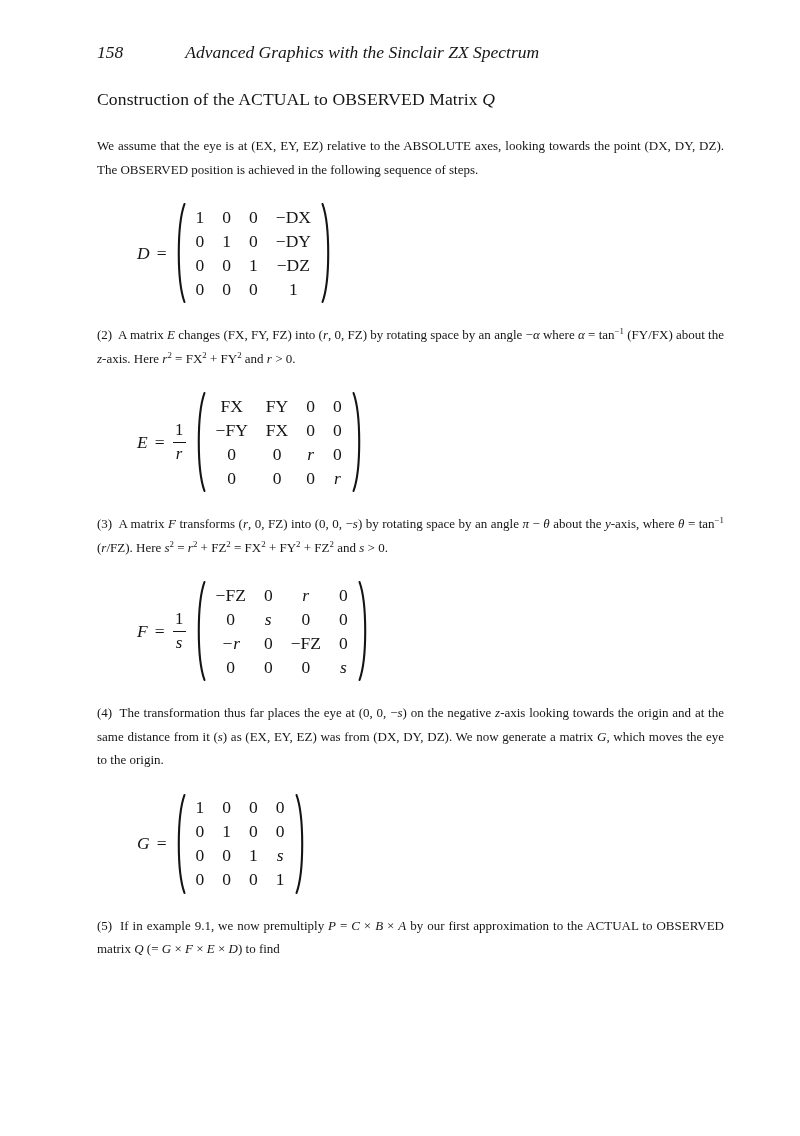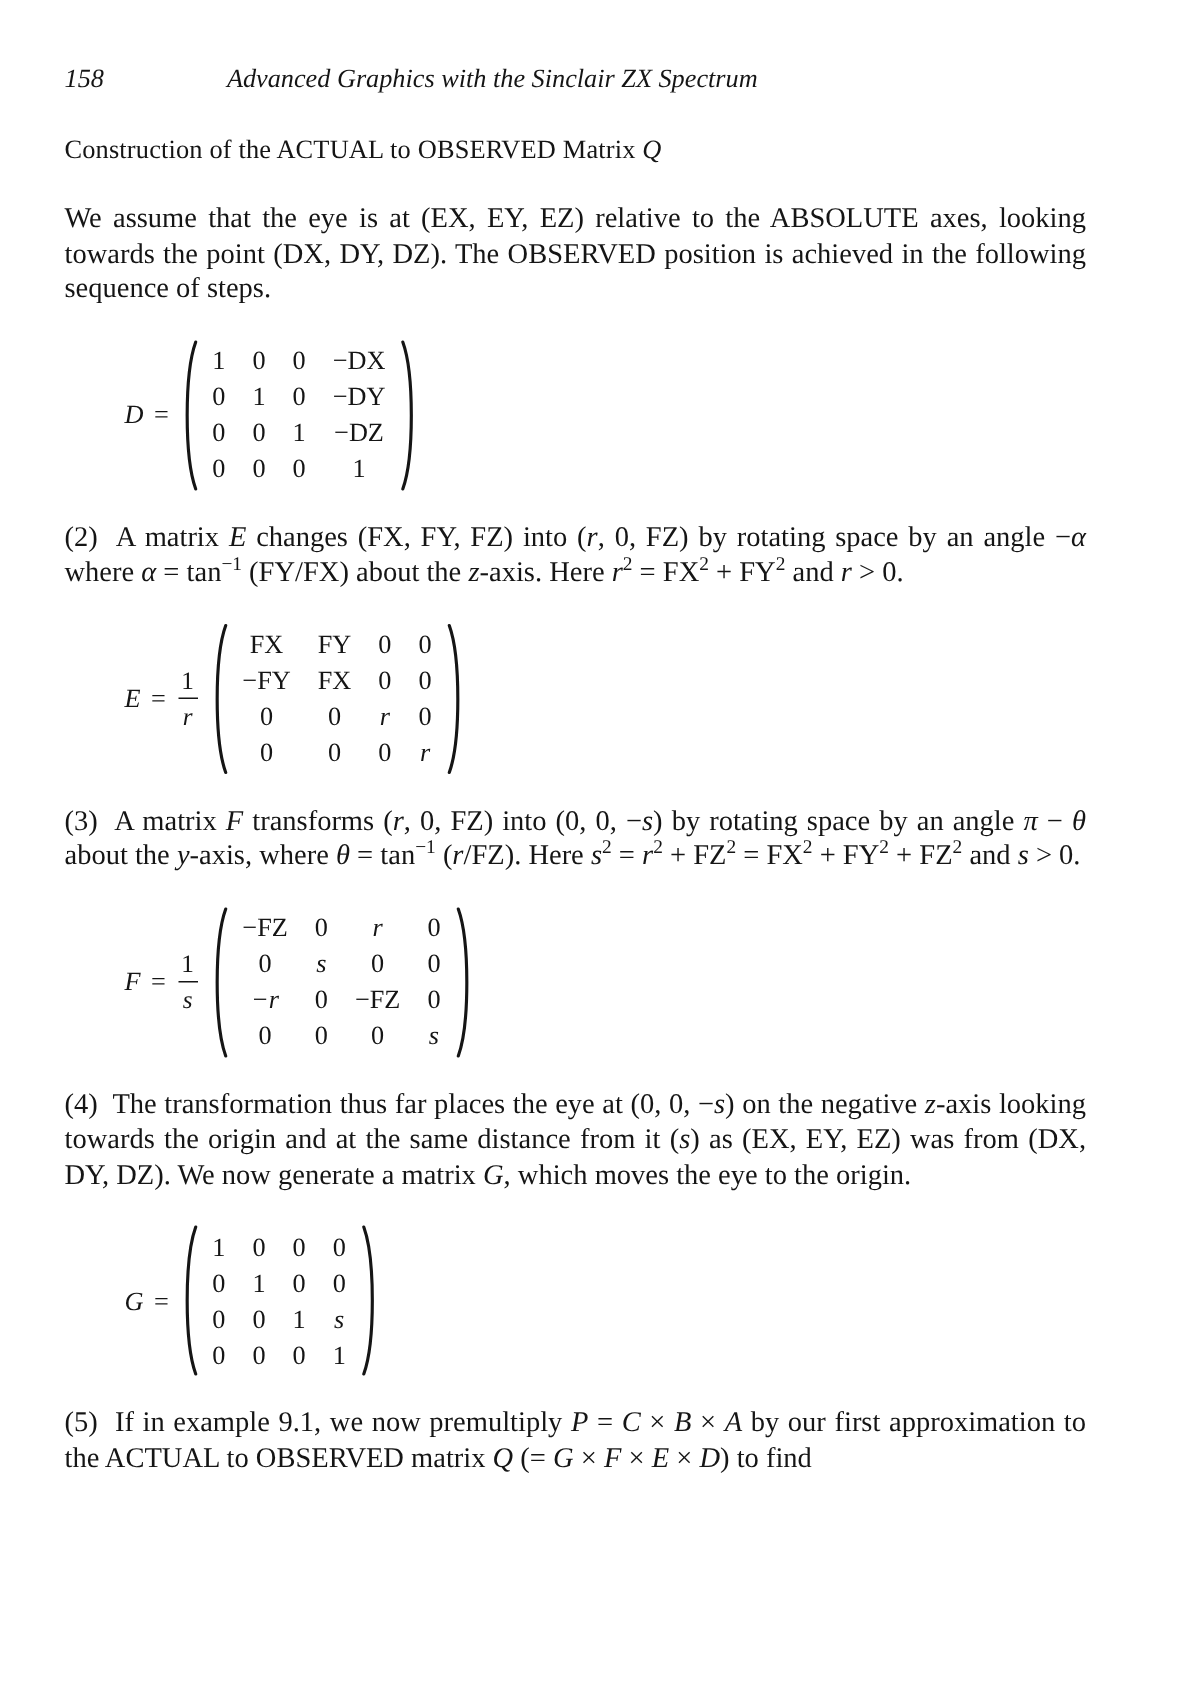--- a/index.html
+++ b/index.html
@@ -1,28 +1,28 @@
 <!DOCTYPE html>
 <html><head>
 <meta charset="utf-8">
 <style>
   html, body { margin:0; padding:0; }
   body {
     width:800px; height:1136px; overflow:hidden;
     background:#ffffff; color:#151515;
     font-family:"Liberation Serif","DejaVu Serif",serif;
   }
-  .content { padding:42px 76px 0 43px; }
+  .content { padding:42px 76px 0 97px; }
   .it { font-style:italic; }
   sup { font-size:68%; line-height:0; }
   .header { display:flex; align-items:baseline; font-size:17.5px; margin:0 0 26px 0; }
   .pagenum { font-style:italic; }
-  .booktitle { font-style:italic; margin-left:82px; }
+  .booktitle { font-style:italic; margin-left:62px; }
   .heading { font-size:17.6px; font-weight:400; margin:0 0 24px 0; letter-spacing:0.1px; }
-  p.para { font-size:19px; line-height:23.5px; text-align:justify; margin:0 0 21px 0; }
+  p.para { font-size:13px; line-height:23.5px; text-align:justify; margin:0 0 21px 0; }
   .matrixblock { display:flex; align-items:center; height:102px; margin:3px 0 19px 40px; font-size:17.5px; }
   .mlabel { font-style:italic; margin-right:7px; }
   .meq { margin-right:7px; }
   .frac { display:inline-flex; flex-direction:column; align-items:center; line-height:1.05; font-size:16.8px; margin:0 8px 0 1px; }
   .fden { font-style:italic; }
   .fbar { width:13px; border-top:1.7px solid #151515; margin:2.5px 0; }
   .paren { height:102px; width:13px; flex:0 0 auto; }
   .paren svg { display:block; width:13px; height:102px; }
   .mgrid { display:grid; grid-auto-rows:24px; justify-items:center; align-items:center; column-gap:18px; padding:0 9px; }
   .mcell { white-space:nowrap; }

